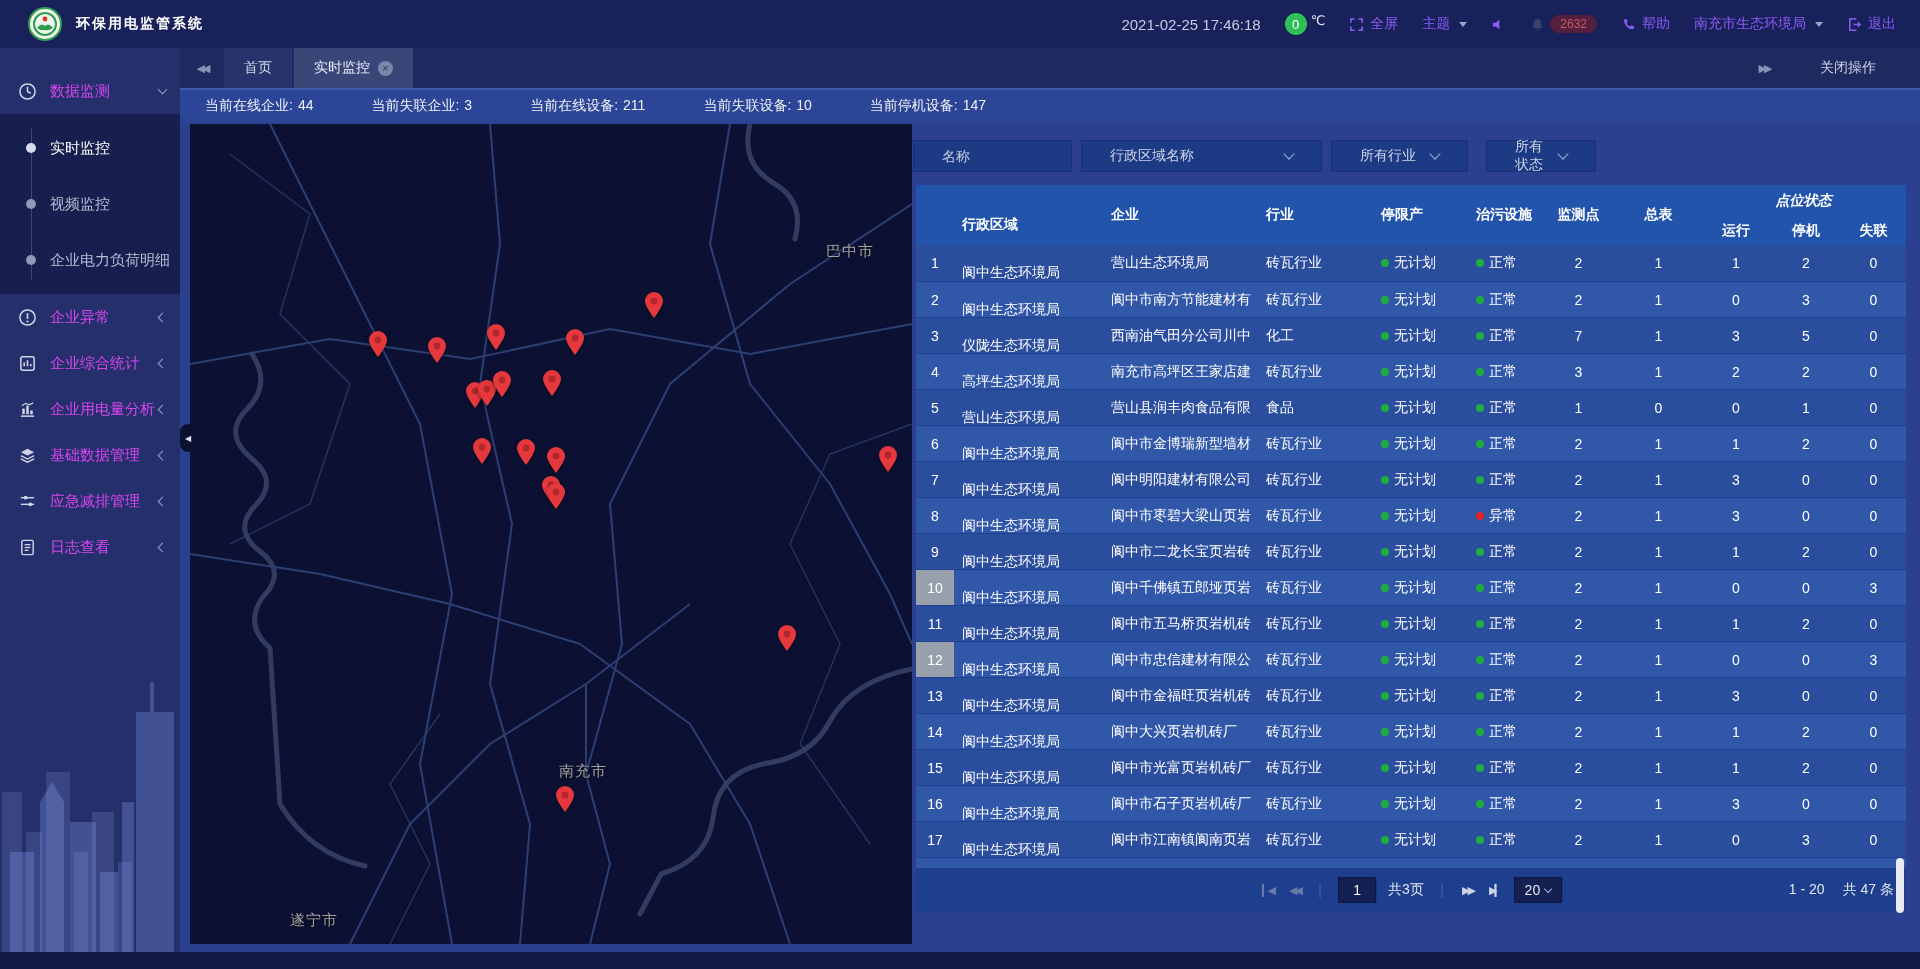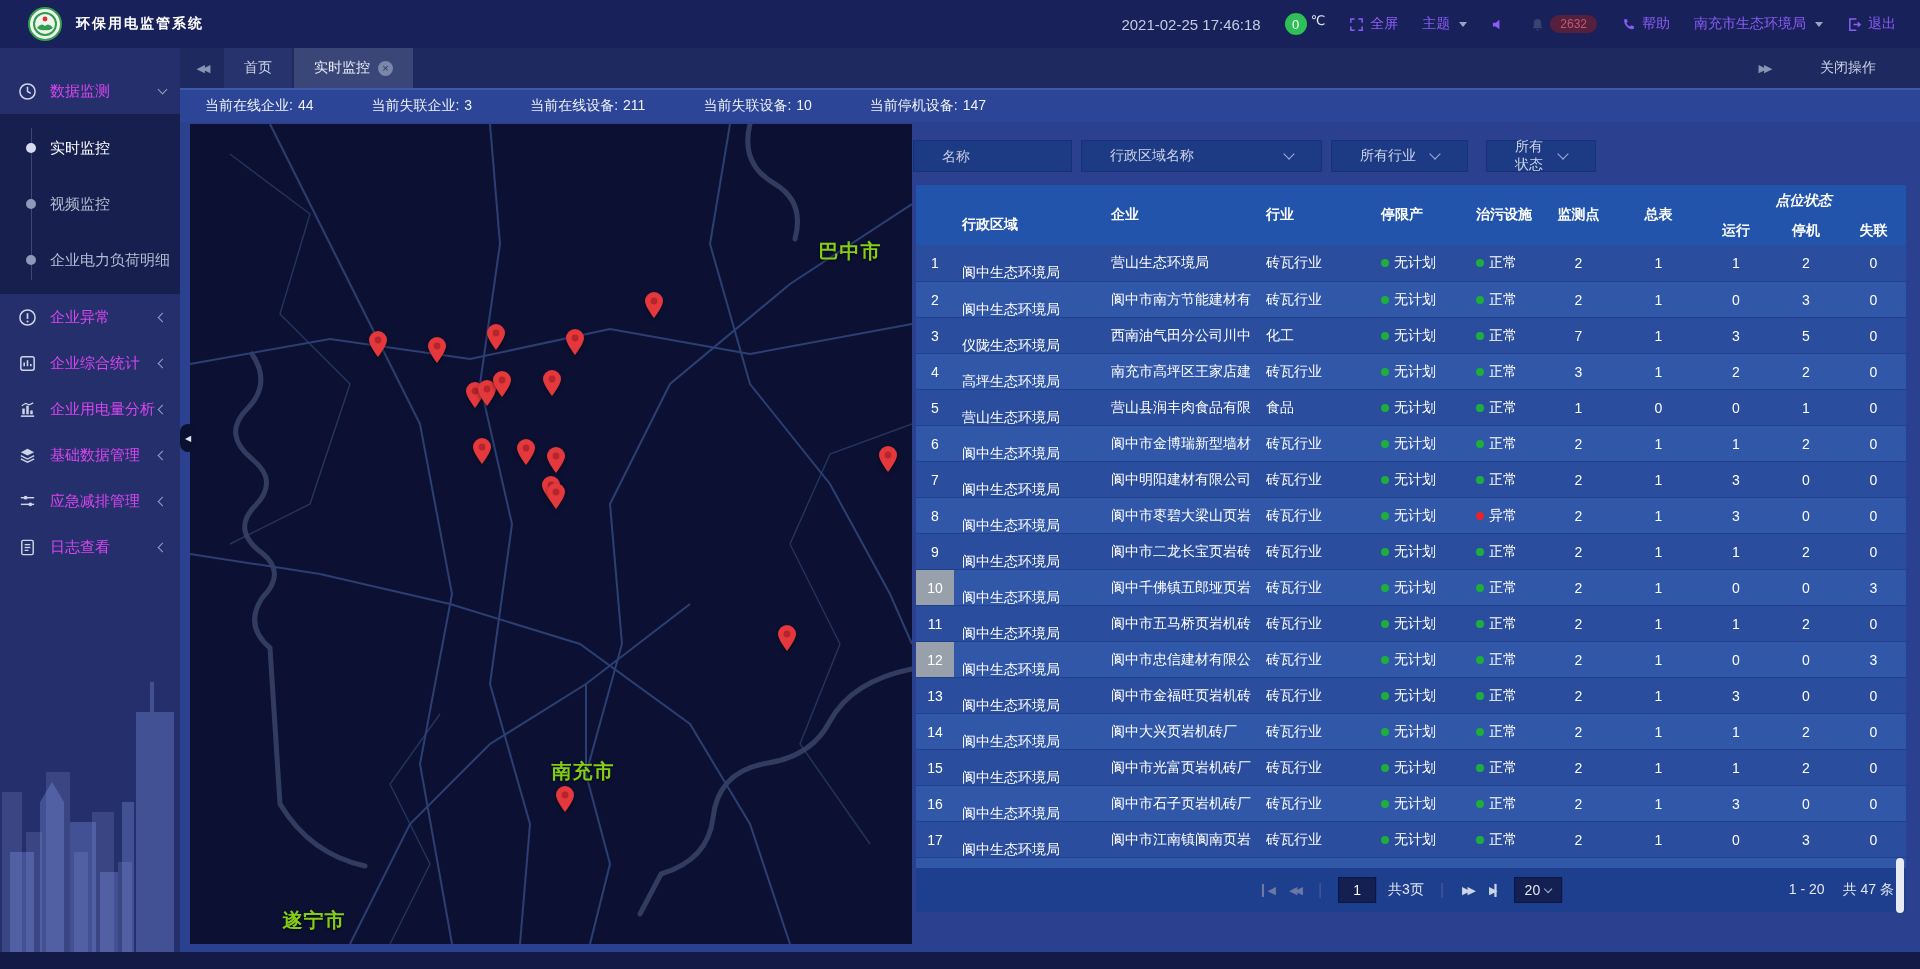--- a/index.html
+++ b/index.html
@@ -59,22 +59,22 @@
                text-align:center; }
   .tabbar-right { margin-left:auto; display:flex; align-items:center; gap:34px; padding-right:44px; color:#c9d0e4; font-size:14px; }
 
   .statsbar { position:absolute; left:0; top:40px; width:1740px; height:34px; background:#2c4597; border-top:2px solid #3c5ca9;
               display:flex; align-items:center; padding-left:25px; gap:58px; color:#eef1f8; font-size:14px; }
   .stat b { font-weight:normal; margin-left:5px; }
 
   
   .map { position:absolute; left:10px; top:76px; width:722px; height:820px; background:#0c1134; overflow:hidden; cursor:grab; }
   .map svg.roads { position:absolute; left:0; top:0; }
-  .city-label { position:absolute; transform:translate(-50%,-50%); color:#84cc16; font-size:20px; letter-spacing:1px;
-                text-shadow:0 1px 3px rgba(0,0,0,.8); white-space:nowrap;font-weight:bold; }
+  .city-label { position:absolute; transform:translate(-50%,-50%); color:#a3a3a3; font-size:15px; letter-spacing:1px;
+                text-shadow:0 1px 3px rgba(0,0,0,.8); white-space:nowrap; }
   .pin { position:absolute; width:20px; height:28px; }
   .pin svg { display:block; filter:drop-shadow(0 2px 2px rgba(0,0,0,.45)); }
 
   .collapse-handle { position:absolute; left:180px; top:424px; width:16px; height:28px; background:#0a1130; border-radius:8px;
                      display:flex; align-items:center; justify-content:center; color:#dfe4f2; font-size:8px; z-index:25; cursor:pointer; }
 
   
   .f-box { position:absolute; top:92px; height:32px; background:#1d3a85; border:1px solid #173077; color:#cdd4e6;
            font-size:14px; display:flex; align-items:center; padding:0 28px; }
   .f-box input { background:transparent; border:none; outline:none; color:#cdd4e6; font-size:14px; width:100%; }

